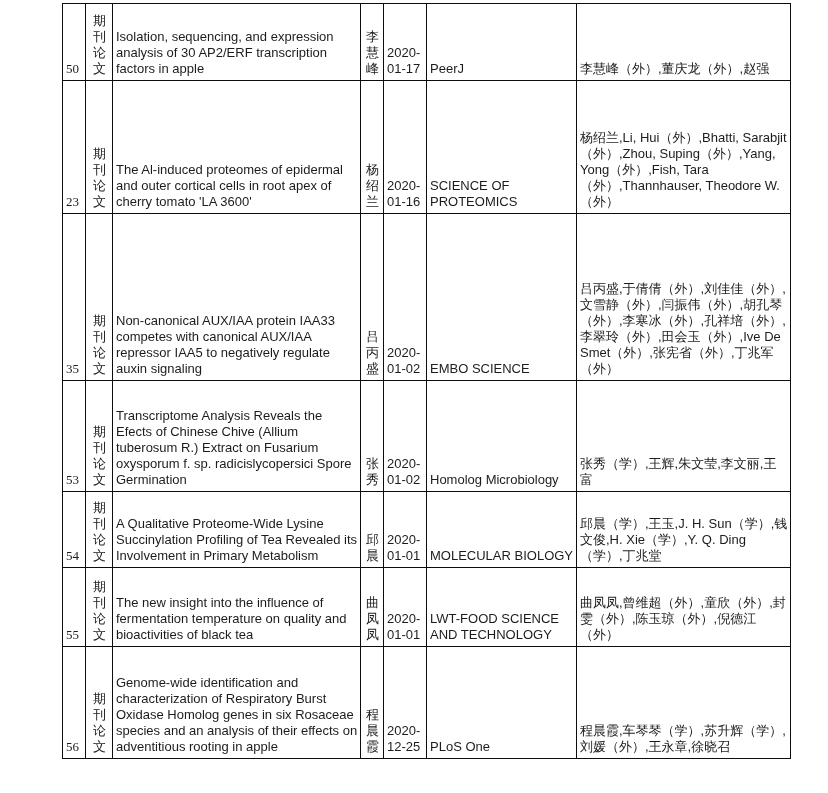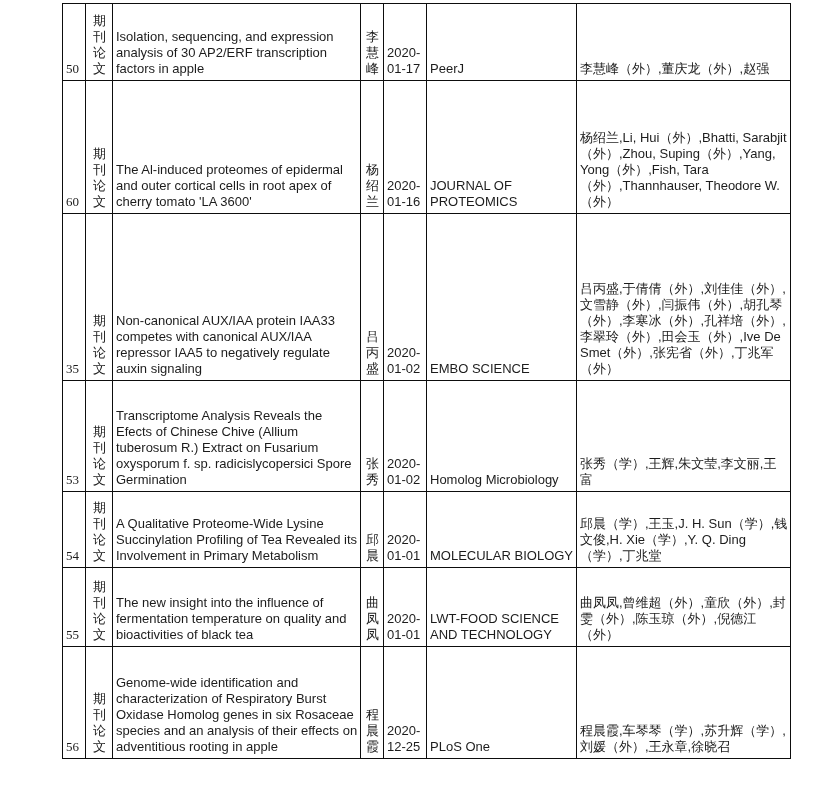--- a/index.html
+++ b/index.html
@@ -75,26 +75,26 @@
         <tr style="height: 77px;">
           <td class="c-num">50</td>
           <td class="c-type">期刊论文</td>
           <td class="c-title">Isolation, sequencing, and expression analysis of 30 AP2/ERF transcription factors in apple</td>
           <td class="c-name">李慧峰</td>
           <td class="c-date">2020-01-17</td>
           <td class="c-journal">PeerJ</td>
           <td class="c-coauthors">李慧峰（外）,董庆龙（外）,赵强</td>
         </tr>
         <tr style="height: 133px;">
-          <td class="c-num">60</td>
+          <td class="c-num">23</td>
           <td class="c-type">期刊论文</td>
           <td class="c-title">The Al-induced proteomes of epidermal and outer cortical cells in root apex of cherry tomato 'LA 3600'</td>
           <td class="c-name">杨绍兰</td>
           <td class="c-date">2020-01-16</td>
-          <td class="c-journal">JOURNAL OF PROTEOMICS</td>
+          <td class="c-journal">SCIENCE OF PROTEOMICS</td>
           <td class="c-coauthors">杨绍兰,Li, Hui（外）,Bhatti, Sarabjit（外）,Zhou, Suping（外）,Yang, Yong（外）,Fish, Tara（外）,Thannhauser, Theodore W.（外）</td>
         </tr>
         <tr style="height: 167px;">
           <td class="c-num">35</td>
           <td class="c-type">期刊论文</td>
           <td class="c-title">Non-canonical AUX/IAA protein IAA33 competes with canonical AUX/IAA repressor IAA5 to negatively regulate auxin signaling</td>
           <td class="c-name">吕丙盛</td>
           <td class="c-date">2020-01-02</td>
           <td class="c-journal">EMBO SCIENCE</td>
           <td class="c-coauthors">吕丙盛,于倩倩（外）,刘佳佳（外）,文雪静（外）,闫振伟（外）,胡孔琴（外）,李寒冰（外）,孔祥培（外）,李翠玲（外）,田会玉（外）,Ive De Smet（外）,张宪省（外）,丁兆军（外）</td>

